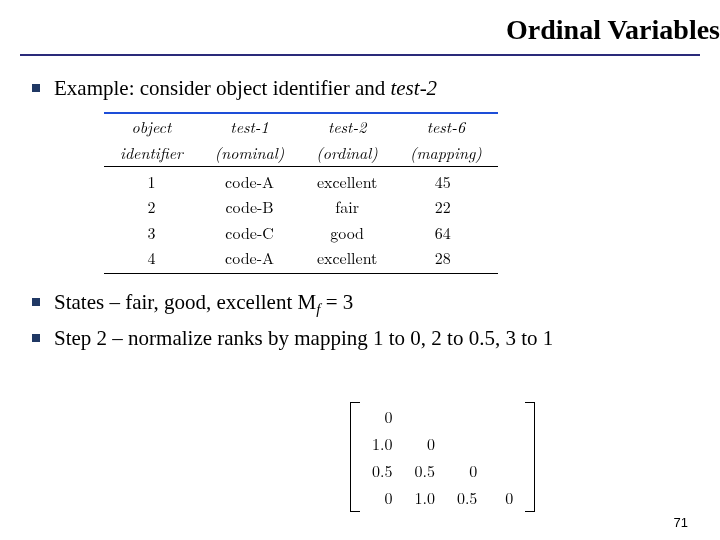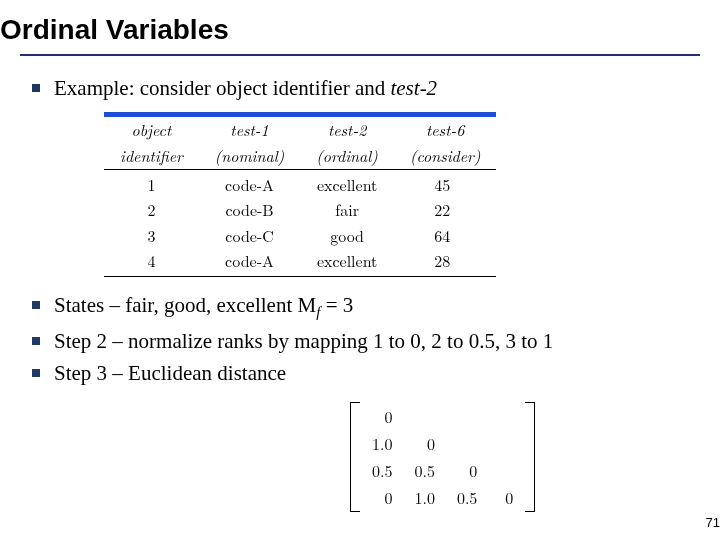--- a/index.html
+++ b/index.html
@@ -5,22 +5,22 @@
   * { box-sizing: border-box; margin: 0; padding: 0; }
   body {
     width: 720px;
     height: 540px;
     background: #fff;
     font-family: "Times New Roman", Times, serif;
     position: relative;
     overflow: hidden;
   }
   .title {
-    text-align: left;
-    font-family: Liberation Sans, sans-serif;
+    text-align: right;
+    font-family: Liberation Serif, serif;
     font-weight: bold;
     font-size: 28px;
     color: #000;
     padding-top: 14px;
     padding-bottom: 8px;
   }
   .rule {
     margin: 0 20px 18px 20px;
     border: none;
     border-top: 2px solid #2a2a7a;
@@ -61,21 +61,21 @@
   table.data th {
     font-weight: normal;
     font-style: italic;
     text-align: center;
     padding: 2px 16px;
   }
   table.data td {
     text-align: center;
     padding: 2px 16px;
   }
-  table.data tr.border-top td, table.data tr.border-top th { border-top: 5px solid #1d4ed8; }
+  table.data tr.border-top td, table.data tr.border-top th { border-top: 2px solid #1d4ed8; }
   table.data tbody tr:first-child td { border-top: 1px solid #000; padding-top: 4px; }
   table.data tbody tr:last-child td { border-bottom: 1px solid #000; padding-bottom: 4px; }
   .td-right { text-align: left; padding-right: 22px !important; }
 
   .matrix-wrap {
     position: absolute;
     left: 350px;
     top: 402px;
     display: flex;
     align-items: stretch;
@@ -89,21 +89,21 @@
   }
   .bracket.left { border-left: 1.3px solid #000; }
   .bracket.right { border-right: 1.3px solid #000; }
   table.matrix td {
     padding: 1px 10px;
     text-align: right;
     min-width: 34px;
   }
   .page-num {
     position: absolute;
-    right: 0;
+    right: 32px;
     bottom: 10px;
     font-family: Arial, Helvetica, sans-serif;
     font-size: 13px;
     color: #000;
   }
 </style>
 </head>
 <body>
 
 <div class="title">Ordinal Variables</div>
@@ -119,21 +119,21 @@
             <tr class="border-top">
               <th>object</th>
               <th>test-1</th>
               <th>test-2</th>
               <th>test-6</th>
             </tr>
             <tr>
               <th>identifier</th>
               <th>(nominal)</th>
               <th>(ordinal)</th>
-              <th>(consider)</th>
+              <th>(mapping)</th>
             </tr>
           </thead>
           <tbody>
             <tr>
               <td>1</td>
               <td>code-A</td>
               <td>excellent</td>
               <td class="td-right">45</td>
             </tr>
             <tr>
@@ -155,21 +155,20 @@
               <td class="td-right">28</td>
             </tr>
           </tbody>
         </table>
       </div>
     </li>
     <li>
       <span>States – fair, good, excellent  M</span><span class="sub">f</span><span> = 3</span>
     </li>
     <li>Step 2 – normalize ranks by mapping 1 to 0, 2 to 0.5, 3 to 1</li>
-    <li>Step 3 – Euclidean distance</li>
   </ul>
 </div>
 
 <div class="matrix-wrap">
   <div class="bracket left"></div>
   <table class="matrix">
     <tbody>
         <tr>
       <td>0</td>
       <td></td>

